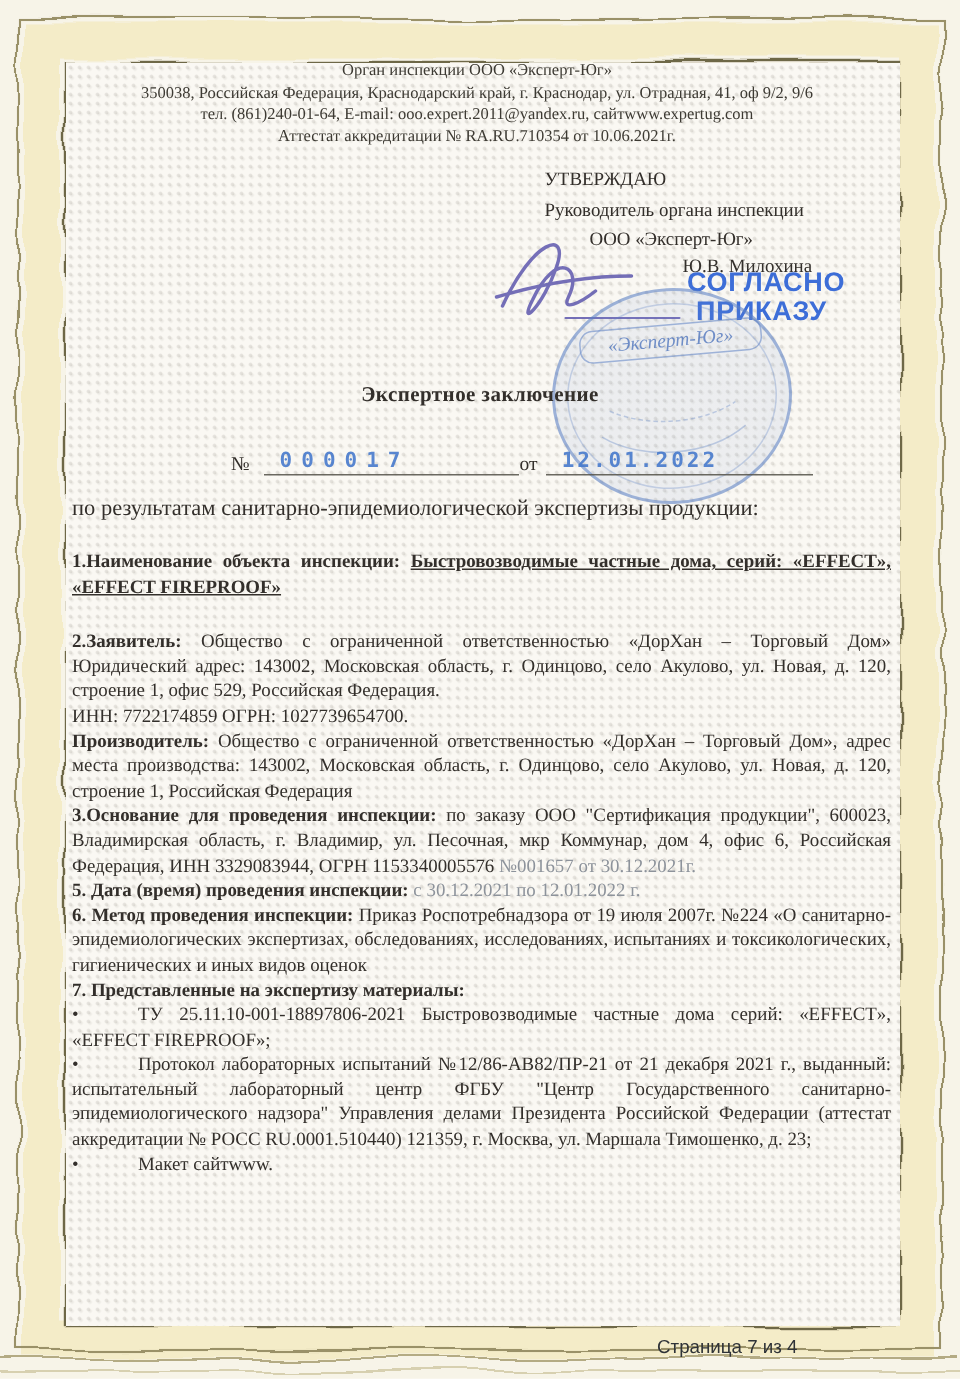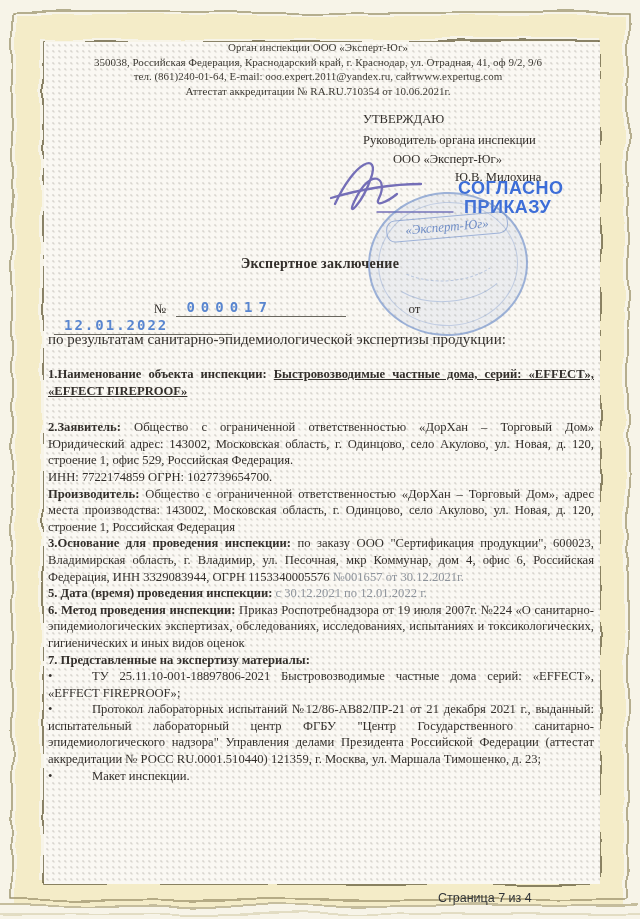--- a/index.html
+++ b/index.html
@@ -48,21 +48,21 @@
     color:rgba(70,110,185,0.75);font-style:italic;font-size:13px;transform:rotate(-2deg);}
   .seal-arc{position:absolute;left:0;top:0;}
   
   .doc-title{left:48px;top:256px;width:544px;text-align:center;font-weight:700;font-size:14px;letter-spacing:0.3px;}
   .num-row{left:48px;top:299px;width:544px;font-size:13px;}
   .num-label{display:inline-block;margin-left:106px;}
   .stamped-field{display:inline-block;border-bottom:1.2px solid #57554c;
     color:var(--stamp-blue,#4377cc);font-family:"DejaVu Sans Mono",monospace;
     font-weight:700;font-size:14px;opacity:.88;padding:0 0 1px 10px;vertical-align:bottom;}
   .num-val{width:160px;margin-left:10px;letter-spacing:6px;}
-  .date-label{display:inline-block;margin-left:62px;text-align:center;}
+  .date-label{display:inline-block;text-align:center;}
   .date-val{width:168px;margin-left:6px;letter-spacing:2px;}
   .subtitle{left:48px;top:331px;width:544px;text-align:left;font-weight:400;font-size:15px;}
   
   .body-col{left:48px;top:366px;width:546px;font-size:12.6px;line-height:16.6px;text-align:justify;font-family:Liberation Serif, serif;}
   .body-col p{margin:0;}
   .gap-after{margin-bottom:20px !important;}
   b{font-weight:700;}
   .uline{text-decoration:underline;}
   .stamped-gray{color:var(--stamped-gray,#8d939b);}
   .blt{display:inline-block;width:44px;}
@@ -148,16 +148,16 @@
   <p><b>5. Дата (время) проведения инспекции:</b> <span class="stamped-gray">с 30.12.2021 по 12.01.2022 г.</span></p>
 
   <p><b>6. Метод проведения инспекции:</b> <span>Приказ Роспотребнадзора от 19 июля 2007г. №224 «О санитарно-эпидемиологических экспертизах, обследованиях, исследованиях, испытаниях и токсикологических, гигиенических и иных видов оценок</span></p>
 
   <p><b>7. Представленные на экспертизу материалы:</b></p>
 
   <p><span class="blt">•</span><span>ТУ 25.11.10-001-18897806-2021 Быстровозводимые частные дома серий: «EFFECT», «EFFECT FIREPROOF»;</span></p>
 
   <p><span class="blt">•</span><span>Протокол лабораторных испытаний №12/86-АВ82/ПР-21 от 21 декабря 2021 г., выданный: испытательный лабораторный центр ФГБУ "Центр Государственного санитарно-эпидемиологического надзора" Управления делами Президента Российской Федерации (аттестат аккредитации № РОСС RU.0001.510440) 121359, г. Москва, ул. Маршала Тимошенко, д. 23;</span></p>
 
-  <p><span class="blt">•</span><span>Макет инспекции.</span></p>
+  <p><span class="blt">•</span><span>Макет сайтwww.</span></p>
 </div>
 
 <div class="layer page-footer">Страница 7 из 4</div>
 
 </body></html>

